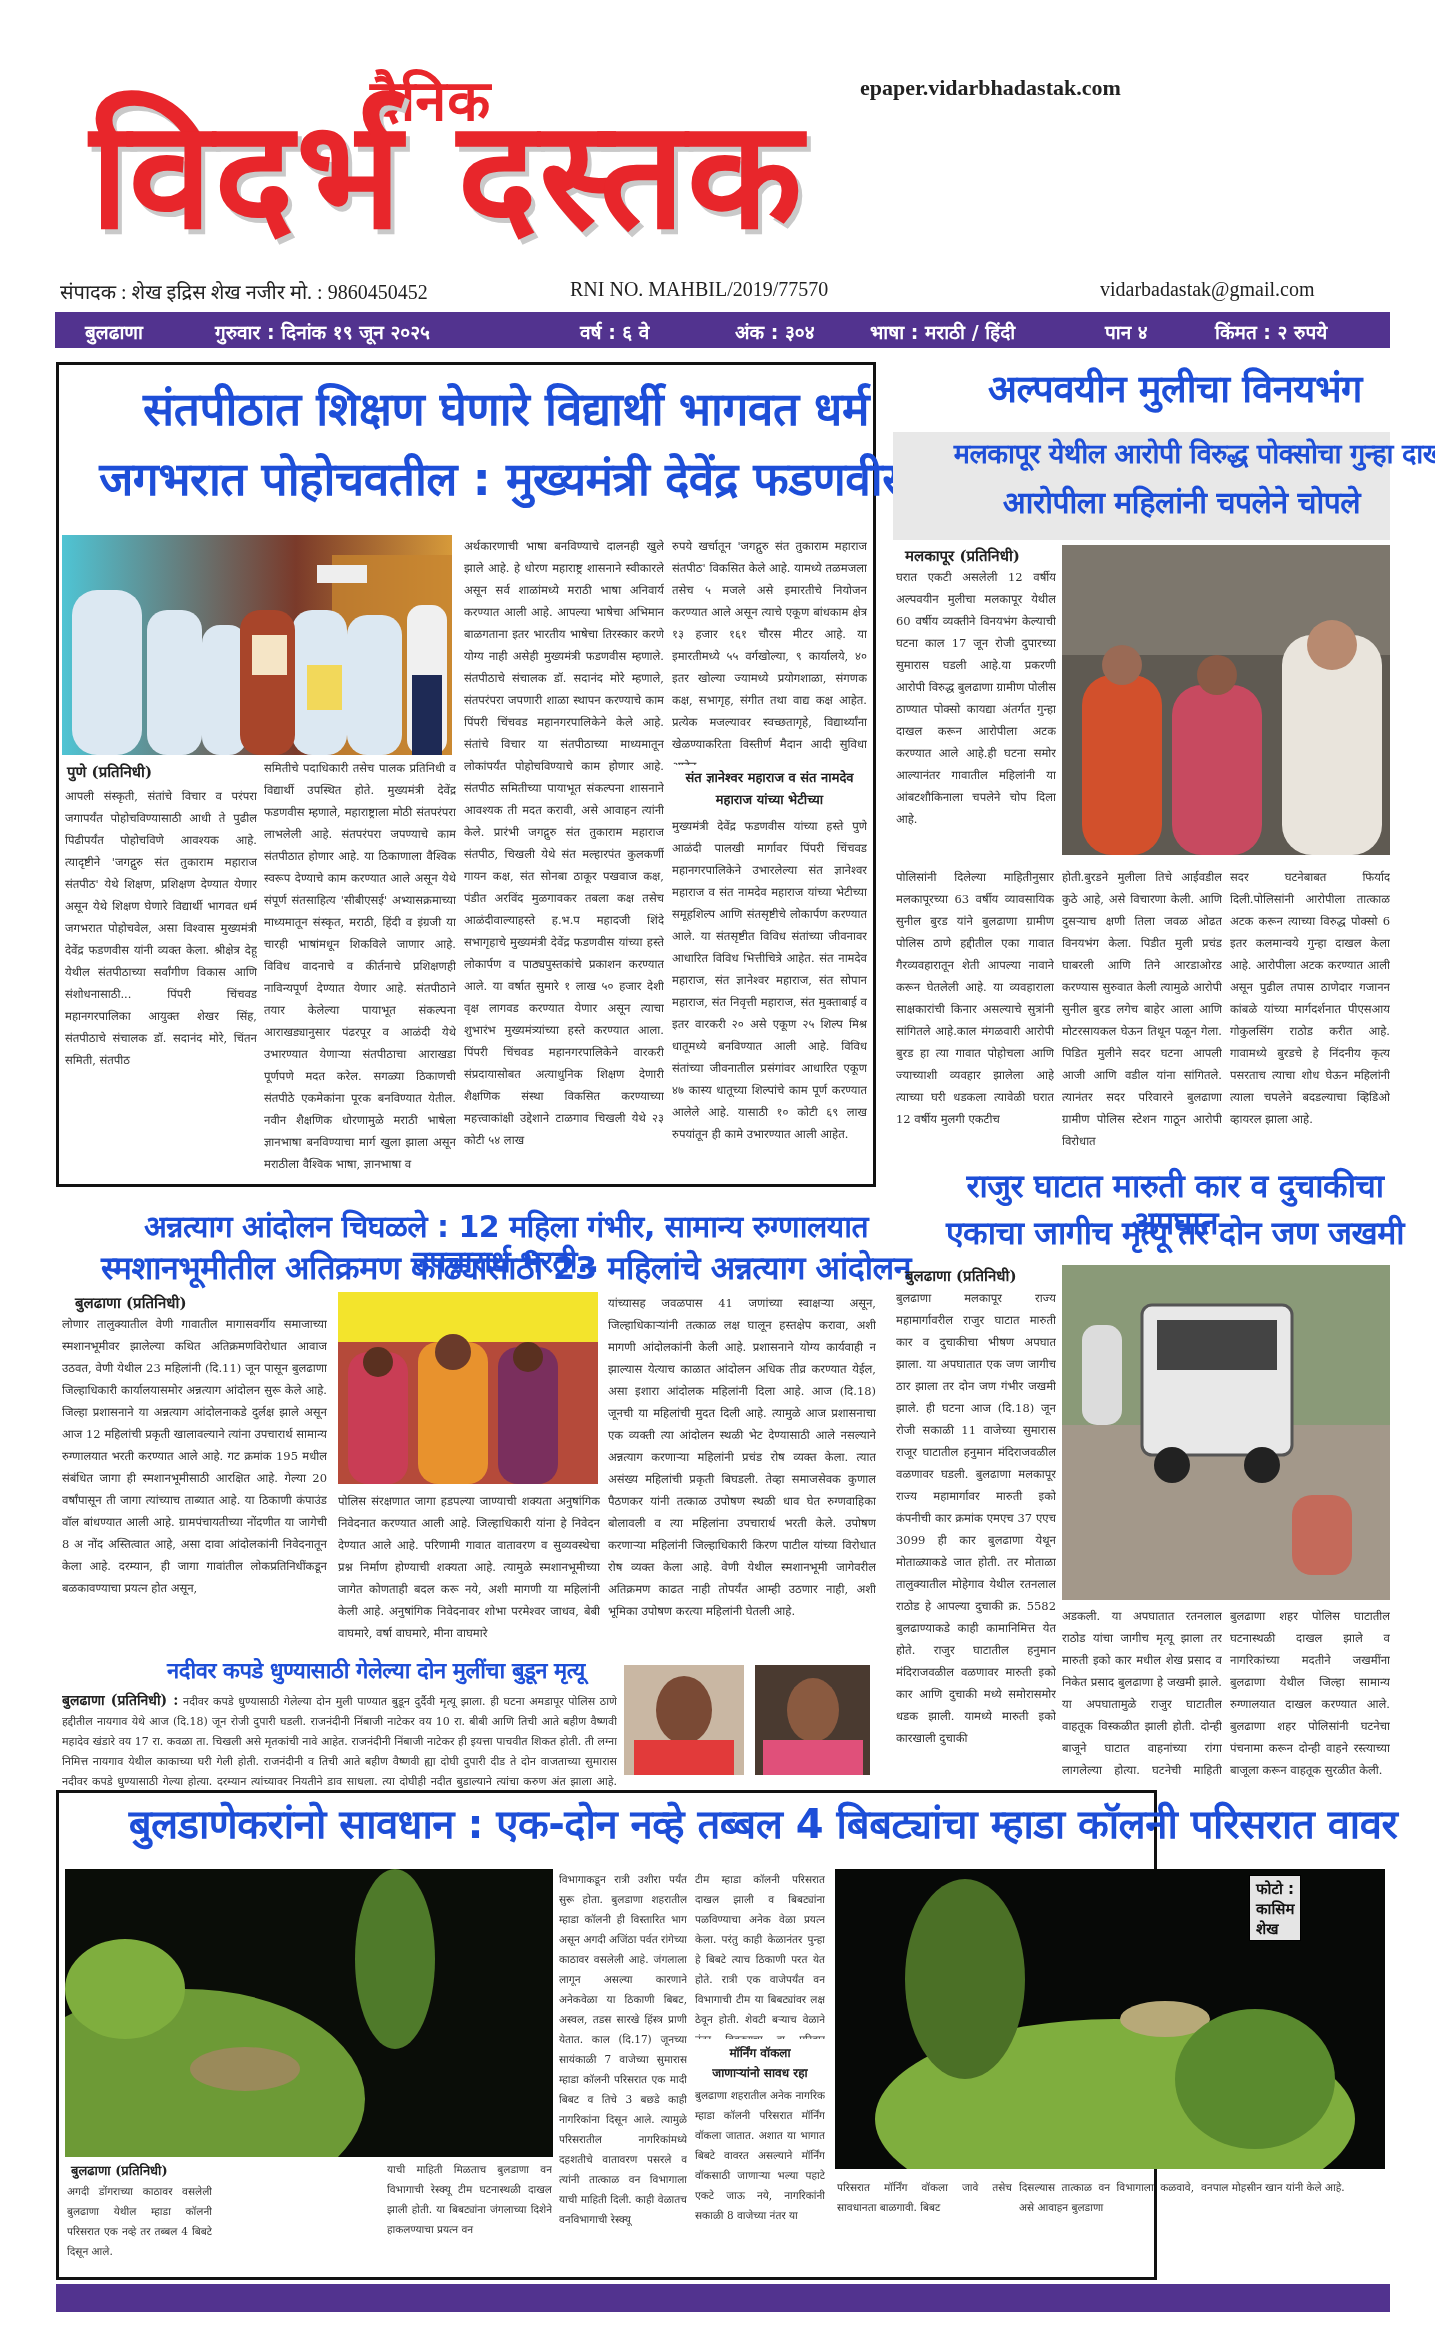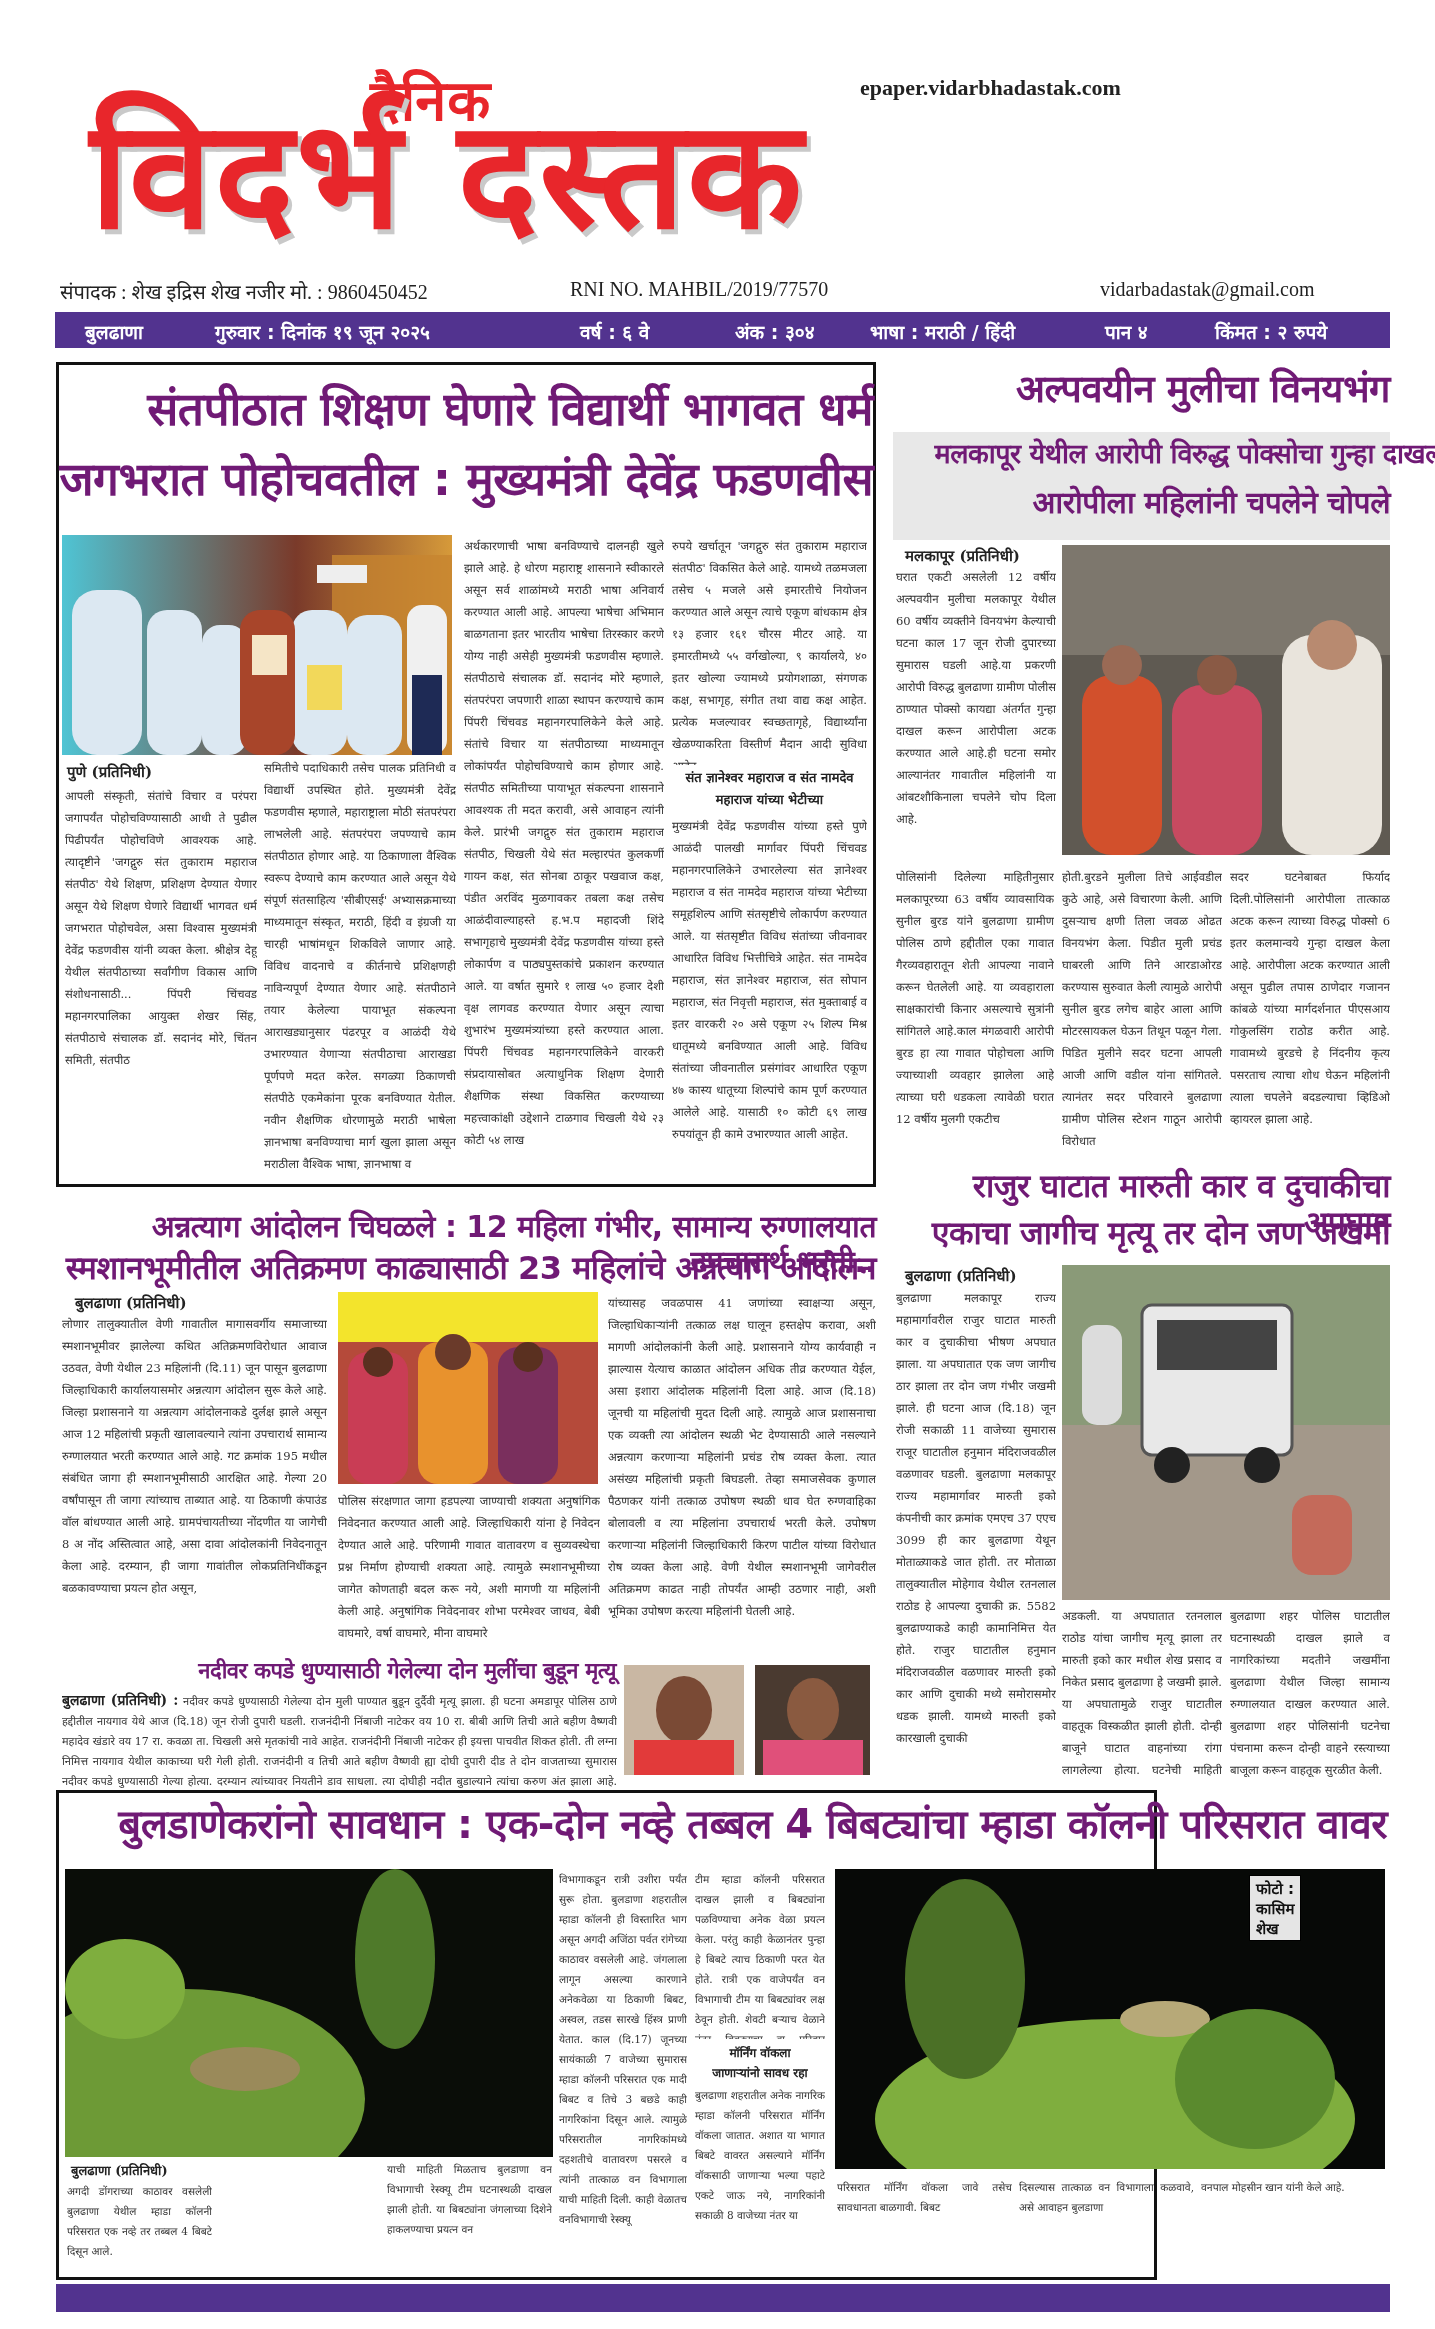--- a/index.html
+++ b/index.html
@@ -9,21 +9,21 @@
   
   .mast-small { left: 370px; top: 60px; font-size: 56px; font-weight: bold; color: #e8262b; letter-spacing: 1px; }
   .mast-big { left: 90px; top: 100px; font-size: 150px; font-weight: bold; color: #e8262b; line-height: 1; text-shadow: 4px 5px 0 #c9c9c9; letter-spacing: 2px; }
   .epaper { left: 860px; top: 75px; font-family: "Liberation Serif", serif; font-weight: bold; font-size: 22px; color: #222; }
   .infoline { top: 278px; font-family: "Liberation Serif", serif; font-size: 20px; color: #222; }
   .infobar { left: 55px; top: 312px; width: 1335px; height: 36px; background: #52338f; color: #fff; display: flex; align-items: center; font-size: 19px; font-weight: bold; }
   .infobar span { position: absolute; top: 7px; white-space: nowrap; }
 
   
   .box { border: 3px solid #111; }
-  .headline { font-weight: bold; color: #701a75; text-align: right; line-height: 1.15; letter-spacing: -0.5px; }
+  .headline { font-weight: bold; color: #1d4ed8; text-align: center; line-height: 1.15; letter-spacing: -0.5px; margin-left: 40px; }
   .col { font-family: "DejaVu Serif", serif; font-size: 11.5px; line-height: 22px; color: #333; text-align: justify; overflow: hidden; }
   .byline { font-weight: bold; font-size: 15px; color: #222; font-family: "DejaVu Serif", serif; }
   .subhead { font-weight: bold; font-size: 13px; text-align: center; color: #222; font-family: "DejaVu Serif", serif; line-height: 22px; }
   .photo { overflow: hidden; }
   .grey-band { background: #e8e8e8; }
   .credit { background: #e5e5e5; font-weight: bold; font-size: 15px; padding: 2px 6px; border: 1px solid #000; color: #111; }
 </style>
 </head>
 <body>
 

